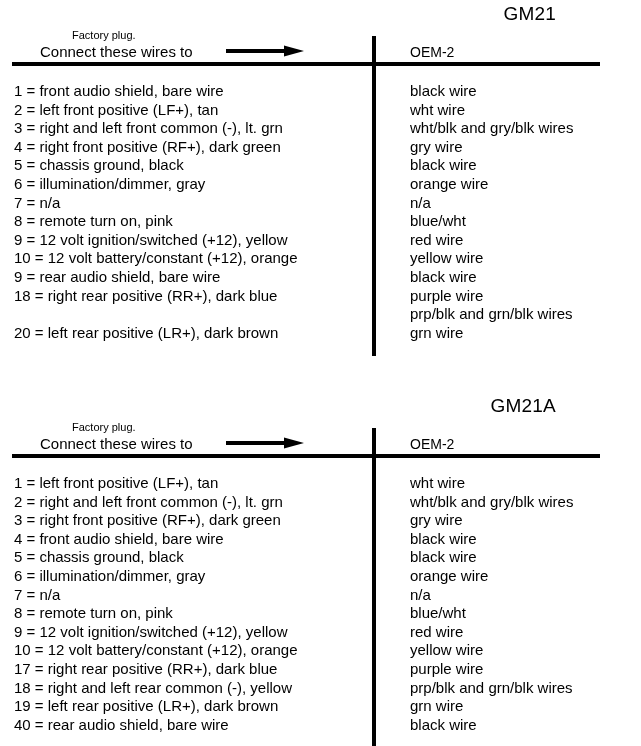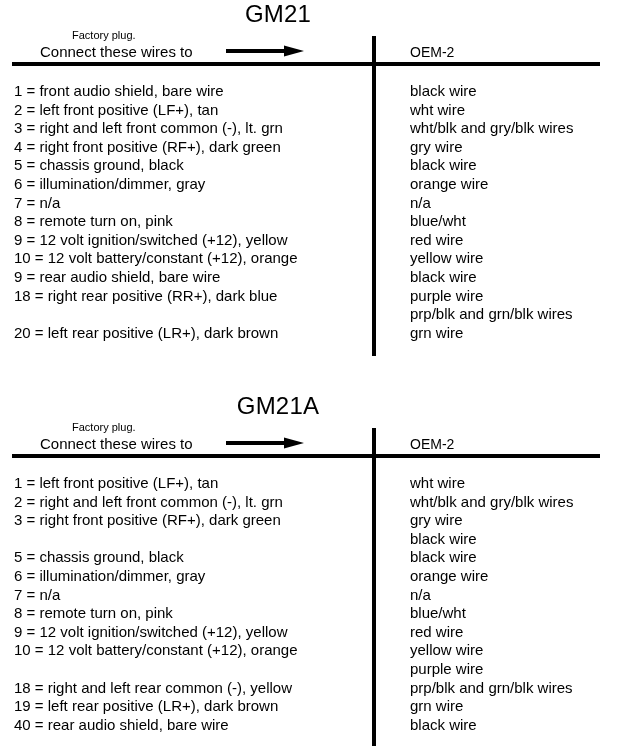--- a/index.html
+++ b/index.html
@@ -24,22 +24,22 @@
   }
   #block-gm21  { top: 0px; }
   #block-gm21a { top: 392px; }
 
   
   .chart-title {
     position: absolute;
     left: 0;
     top: 2px;
     width: 556px;
-    text-align: center;
-    font-size: 24px;
+    text-align: right;
+    font-size: 19px;
     line-height: 24px;
     letter-spacing: 0.2px;
     white-space: nowrap;
   }
 
   
   .hdr-line1 {
     position: absolute;
     left: 72px;
     top: 26px;
@@ -213,20 +213,21 @@
       </div>
       <div class="row">
         <span class="cell-left">2 = right and left front common (-), lt. grn</span>
         <span class="cell-right">wht/blk and gry/blk wires</span>
       </div>
       <div class="row">
         <span class="cell-left">3 = right front positive (RF+), dark green</span>
         <span class="cell-right">gry wire</span>
       </div>
       <div class="row">
+        <span class="cell-left">4 = front audio shield, bare wire</span>
         <span class="cell-right">black wire</span>
       </div>
       <div class="row">
         <span class="cell-left">5 = chassis ground, black</span>
         <span class="cell-right">black wire</span>
       </div>
       <div class="row">
         <span class="cell-left">6 = illumination/dimmer, gray</span>
         <span class="cell-right">orange wire</span>
       </div>
@@ -240,20 +241,21 @@
       </div>
       <div class="row">
         <span class="cell-left">9 = 12 volt ignition/switched (+12), yellow</span>
         <span class="cell-right">red wire</span>
       </div>
       <div class="row">
         <span class="cell-left">10 = 12 volt battery/constant (+12), orange</span>
         <span class="cell-right">yellow wire</span>
       </div>
       <div class="row">
+        <span class="cell-left">17 = right rear positive (RR+), dark blue</span>
         <span class="cell-right">purple wire</span>
       </div>
       <div class="row">
         <span class="cell-left">18 = right and left rear common (-), yellow</span>
         <span class="cell-right">prp/blk and grn/blk wires</span>
       </div>
       <div class="row">
         <span class="cell-left">19 = left rear positive (LR+), dark brown</span>
         <span class="cell-right">grn wire</span>
       </div>

